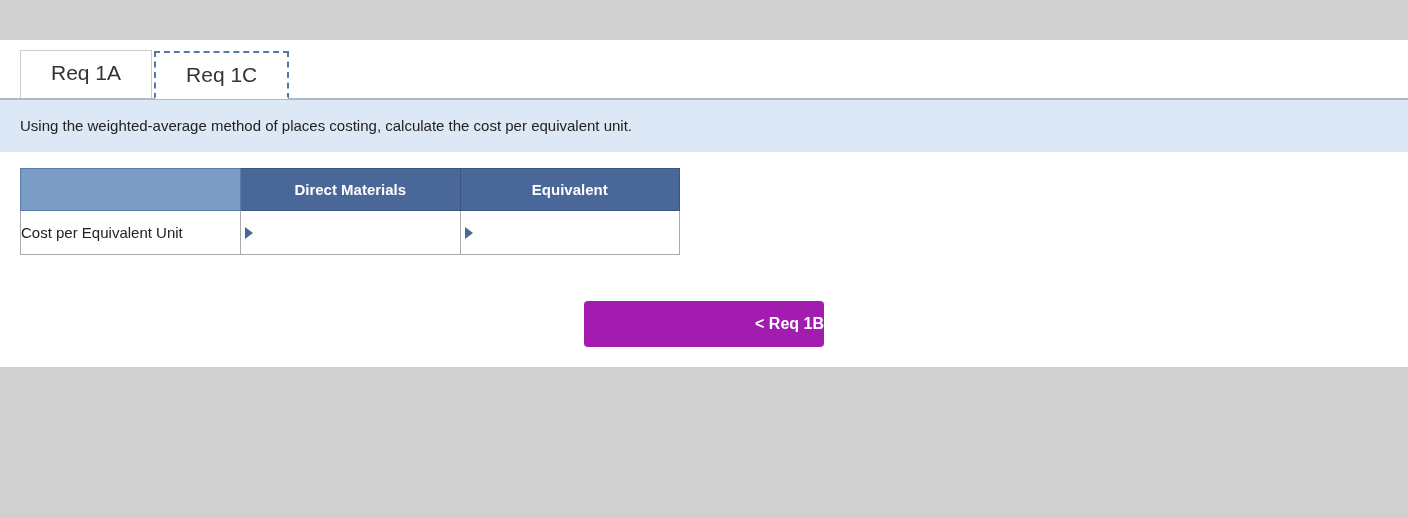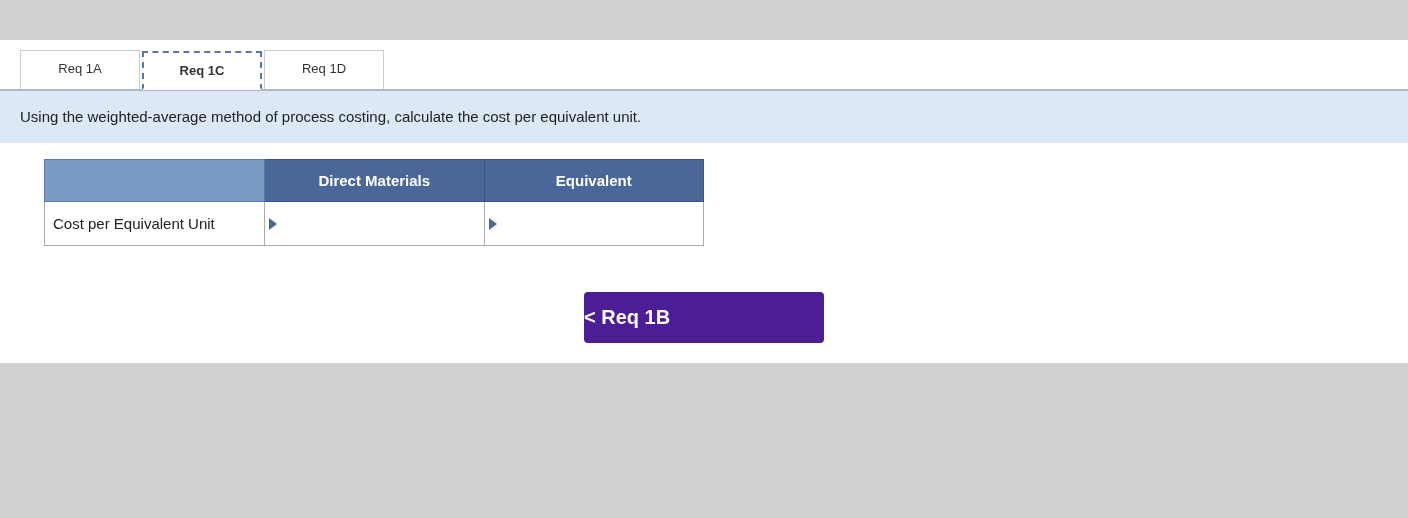--- a/index.html
+++ b/index.html
@@ -37,32 +37,32 @@
       padding-left: 20px;
       padding-top: 10px;
     }
 
     .tab {
       padding: 10px 30px;
       border: 1px solid #cccccc;
       border-bottom: none;
       margin-right: 2px;
       cursor: pointer;
-      font-size: 13px;
+      font-size: 21px;
       color: #333333;
       background-color: #ffffff;
       min-width: 120px;
       text-align: center;
     }
 
     .tab.active {
       border: 2px dashed #5577aa;
       border-bottom: 2px solid #ffffff;
       background-color: #ffffff;
-      font-weight: bold;
+      font-weight: normal;
       position: relative;
       bottom: -1px;
     }
 
     
     .instruction-box {
       background-color: #dce8f5;
       padding: 14px 20px;
       font-size: 15px;
       color: #222222;
@@ -70,21 +70,20 @@
     }
 
     .instruction-box .note {
       color: #cc2222;
       font-size: 15px;
     }
 
     
     .table-area {
       padding: 16px 20px;
-      margin-left: 24px;
     }
 
     .data-table {
       border-collapse: collapse;
       width: 660px;
     }
 
     .data-table th {
       background-color: #4a6799;
       color: #ffffff;
@@ -97,21 +96,21 @@
     }
 
     .data-table th.empty-header {
       background-color: #7a9bc4;
       border: 1px solid #5a7baa;
       min-width: 220px;
     }
 
     .data-table td {
       border: 1px solid #aaaaaa;
-      padding: 8px 8px;
+      padding: 8px 0;
       font-size: 15px;
       color: #222222;
       background-color: #ffffff;
       height: 44px;
     }
 
     .data-table td.label-cell {
       background-color: #ffffff;
       min-width: 220px;
       font-size: 15px;
@@ -151,47 +150,46 @@
     
     .nav-buttons {
       display: flex;
       justify-content: center;
       gap: 20px;
       padding: 20px 0;
       margin-top: 10px;
     }
 
     .nav-btn {
-      background-color: #4c1d95;
+      background-color: #a21caf;
       color: #ffffff;
       font-weight: bold;
-      font-size: 20px;
+      font-size: 16px;
       border: none;
       border-radius: 4px;
       padding: 14px 0;
       width: 240px;
       cursor: pointer;
-      text-align: left;
+      text-align: right;
     }
   </style>
 </head>
 <body>
 
 <div class="top-bar"></div>
 
 <div class="main-container">
 
   <div class="tabs-row">
     <div class="tab">Req 1A</div>
     <div class="tab active">Req 1C</div>
-    <div class="tab">Req 1D</div>
   </div>
 
   <div class="instruction-box">
-    <span>Using the weighted-average method of process costing, calculate the cost per equivalent unit.</span><br>
+    <span>Using the weighted-average method of places costing, calculate the cost per equivalent unit.</span><br>
   </div>
 
   <div class="table-area">
     <table class="data-table">
       <thead>
         <tr>
           <th class="empty-header"></th>
           <th>Direct Materials</th>
           <th>Equivalent</th>
         </tr>

